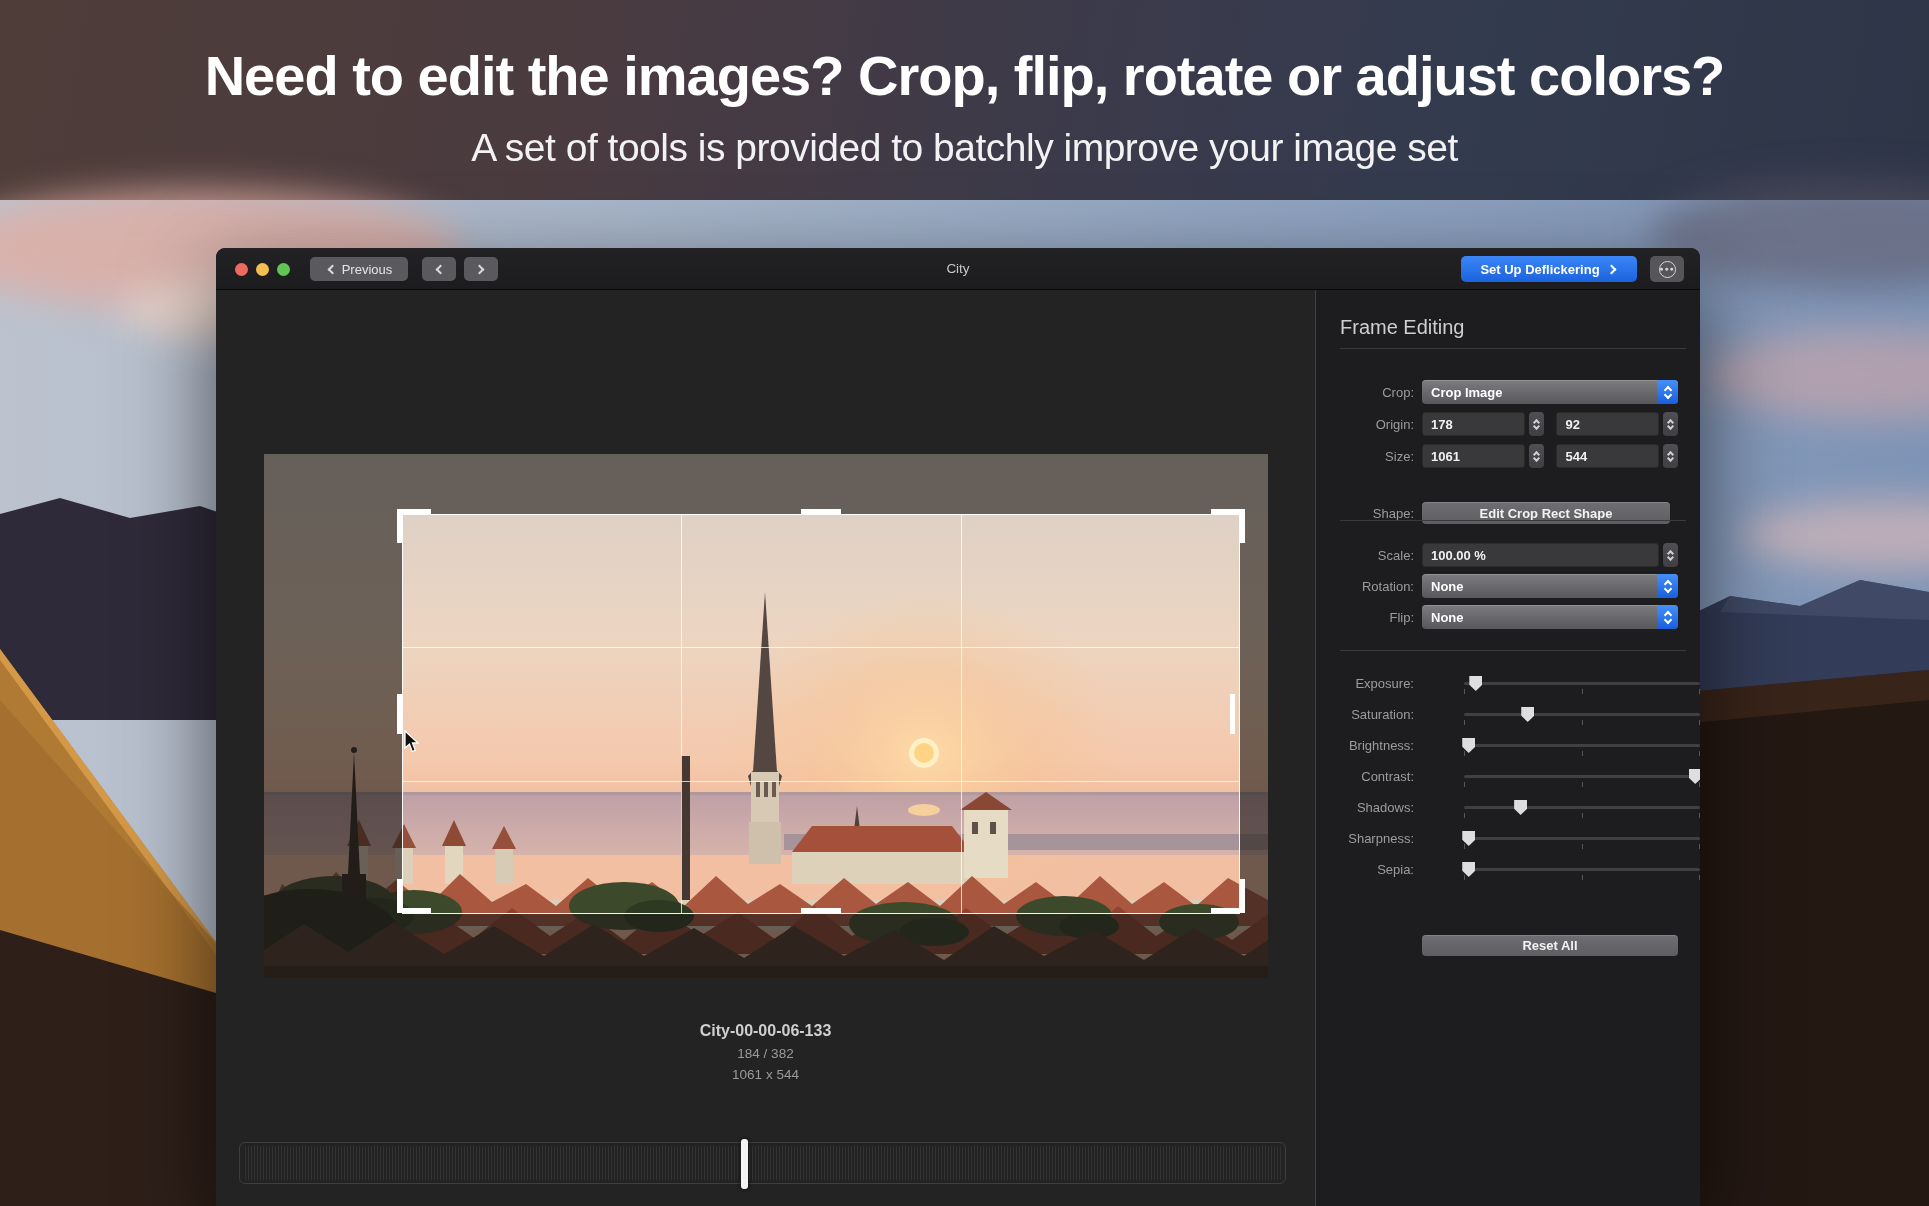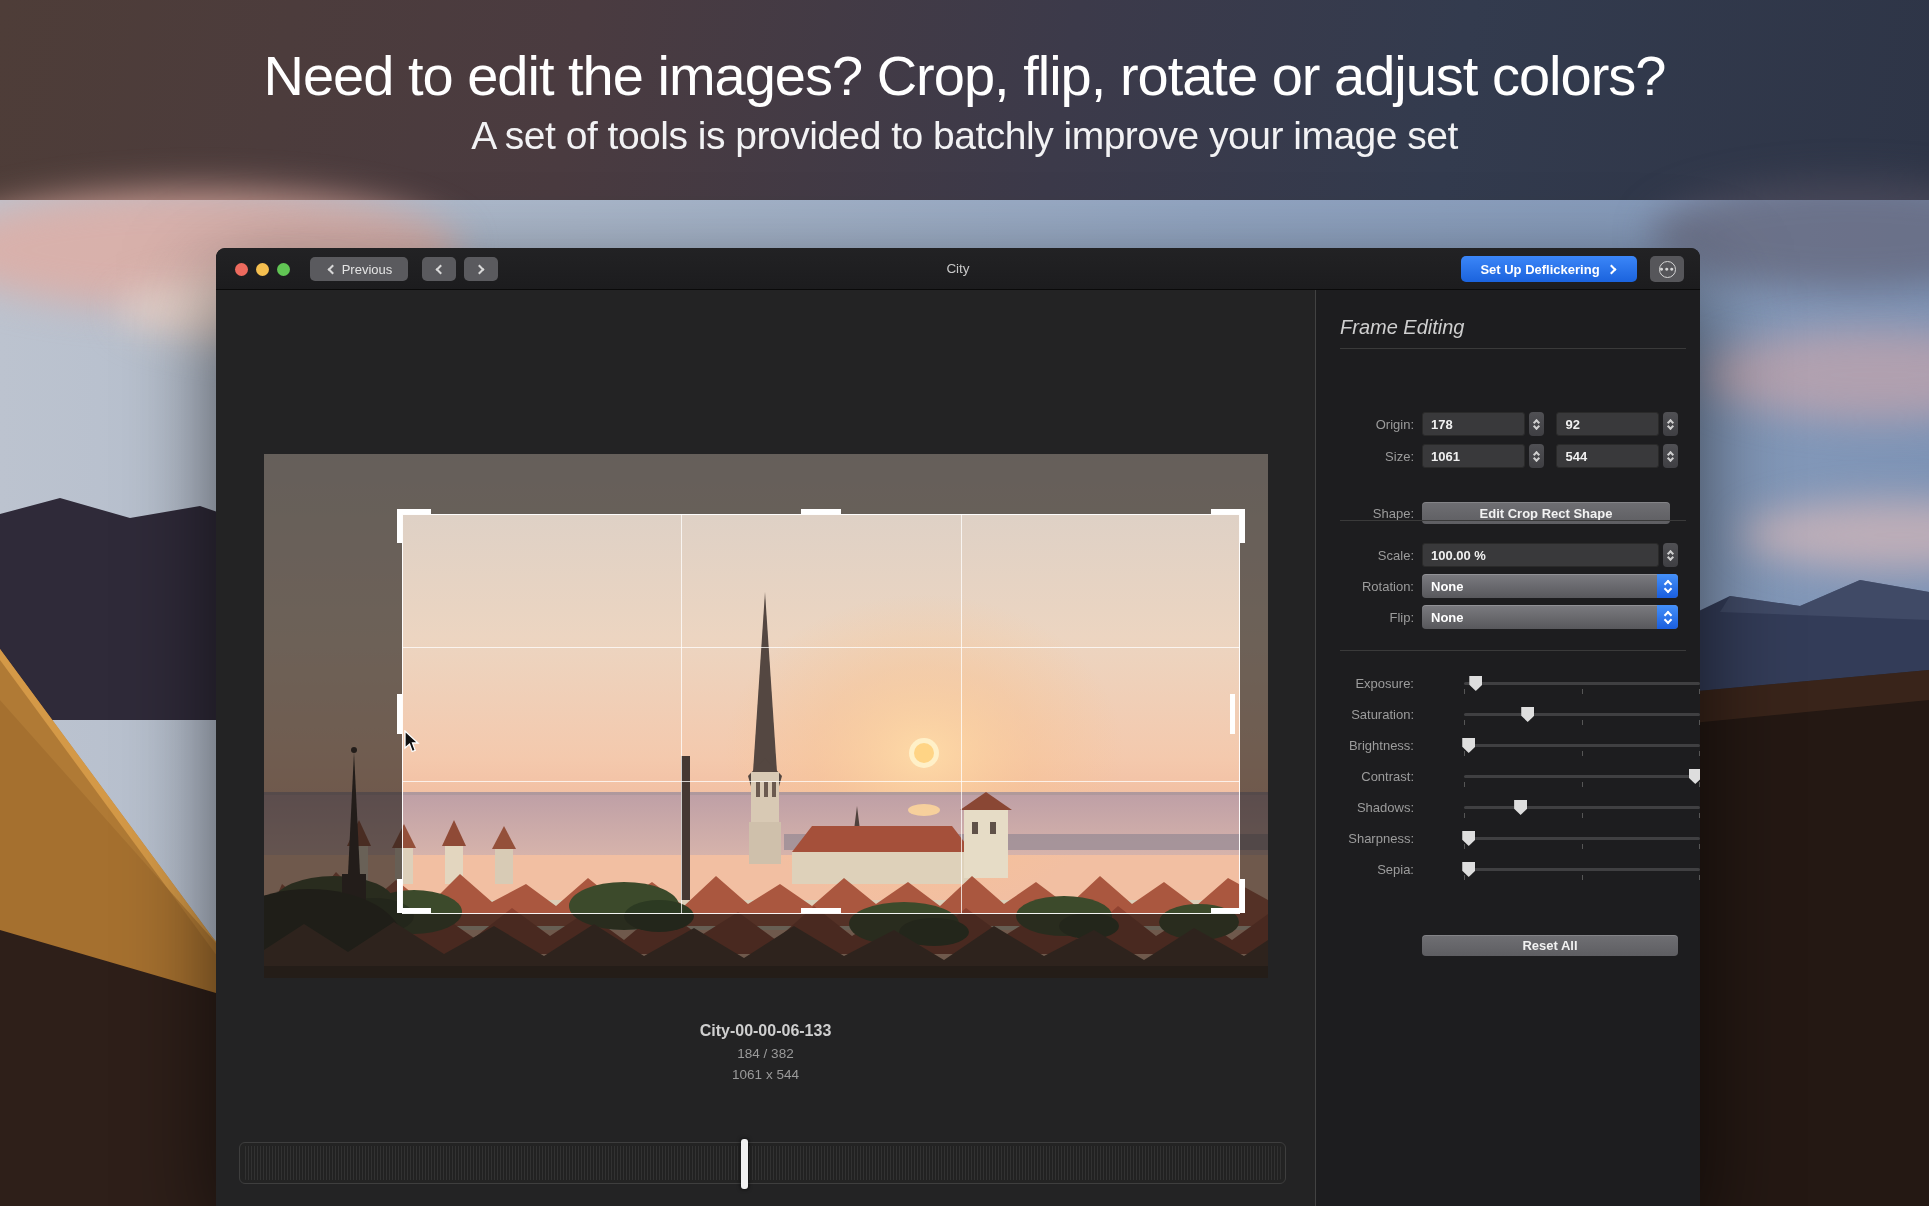--- a/index.html
+++ b/index.html
@@ -3,21 +3,21 @@
 <meta charset="utf-8">
 <style>
   html,body{margin:0;padding:0;background:#000;}
   *{box-sizing:border-box;font-family:"Liberation Sans",sans-serif;}
   .stage{position:relative;width:1929px;height:1206px;overflow:hidden;background:#1a1a1a;}
 
   
   .banner{position:absolute;left:0;top:0;width:1929px;height:200px;
     background:linear-gradient(100deg,#4e3d38 0%,#4a3b40 30%,#3c3a4a 55%,#333b4e 75%,#2e3547 100%);
     display:flex;flex-direction:column;align-items:center;justify-content:center;gap:6px;}
-  .banner h1{margin:0;color:#fff;font-size:56px;font-weight:400;letter-spacing:-1px;}
+  .banner h1{margin:12px;color:#fff;font-size:56px;font-weight:700;letter-spacing:-1px;}
   .banner h2{margin:0;color:#f2f2f4;font-size:39px;font-weight:400;letter-spacing:-0.5px;}
 
   
   .wallpaper{position:absolute;left:0;top:200px;width:1929px;height:1006px;
     background:linear-gradient(90deg,#bcc3cf 0%,#aab7ca 30%,#93a6c2 62%,#7e94b6 100%);}
   .wallpaper svg{position:absolute;left:0;top:0;}
   .cloud{position:absolute;border-radius:50%;filter:blur(18px);}
 
   
   .window{position:absolute;left:216px;top:248px;width:1484px;height:958px;
@@ -76,21 +76,21 @@
   .cap-title{color:#cfcfcf;font-size:16px;font-weight:600;}
   .cap-sub{color:#9a9a9a;font-size:13.5px;margin-top:6px;}
 
   .timeline{position:absolute;left:23px;top:852px;width:1047px;height:42px;border:1px solid #3e3e3e;border-radius:6px;background:#232323;}
   .tl-pattern{position:absolute;left:3px;top:3px;right:3px;bottom:3px;border-radius:4px;
     background:repeating-linear-gradient(90deg,#222 0px,#222 2px,#323232 2px,#323232 3px);}
   .playhead{position:absolute;top:-4px;width:7px;height:50px;background:#f2f2f2;border-radius:3px;box-shadow:0 0 4px rgba(0,0,0,.8);}
 
   
   .panel{position:absolute;left:1099px;top:42px;width:385px;height:916px;background:#1d1d1f;border-left:1px solid #424242;}
-  .panel-title{position:absolute;left:24px;top:26px;color:#cfcfcf;font-size:20px;font-weight:400;font-style:italic;}
+  .panel-title{position:absolute;left:24px;top:26px;color:#cfcfcf;font-size:20px;font-weight:400;}
   .pdivider{position:absolute;left:24px;right:14px;height:1px;background:#3a3a3a;}
   .pd1{top:58px;} .pd2{top:230px;} .pd3{top:360px;}
   .prow{position:absolute;left:0;width:100%;height:26px;display:flex;align-items:center;}
   .plabel{width:98px;text-align:right;margin-right:8px;color:#9c9c9c;font-size:13px;flex:0 0 98px;}
   .pcontrols{display:flex;align-items:center;width:256px;}
   .popup{flex:1;height:24px;background:linear-gradient(180deg,#7b7b80,#58585c);border-radius:4px;
     display:flex;align-items:center;position:relative;box-shadow:inset 0 1px 0 rgba(255,255,255,.18);}
   .popup-text{color:#fff;font-size:13px;font-weight:700;padding-left:9px;}
   .popup-cap{position:absolute;right:0;top:0;width:21px;height:24px;border-radius:0 4px 4px 0;
     background:linear-gradient(180deg,#4490f9,#1a5ede);display:flex;flex-direction:column;align-items:center;justify-content:center;gap:3px;}
@@ -302,20 +302,32 @@
       <div class="timeline">
         <div class="tl-pattern"></div>
         <div class="playhead" id="playhead" style="left: calc(48.3% - 3.5px);"></div>
       </div>
     </div>
 
     <div class="panel">
       <div class="panel-title">Frame Editing</div>
       <div class="pdivider pd1"></div>
 
+      <div class="prow row-crop">
+        <span class="plabel">Crop:</span>
+        <div class="pcontrols">
+          <div class="popup">
+            <span class="popup-text">Crop Image</span>
+            <span class="popup-cap">
+                <span class="mini-chev mc-up"></span>
+                <span class="mini-chev mc-down"></span>
+              </span>
+          </div>
+        </div>
+      </div>
 
       <div class="prow row-origin">
         <span class="plabel">Origin:</span>
         <div class="pcontrols">
           <div class="field f-num">178</div>
           <div class="stepper">
               <span class="mini-chev mc-up"></span>
               <span class="mini-chev mc-down"></span>
             </div>
           <div class="gap12"></div>

